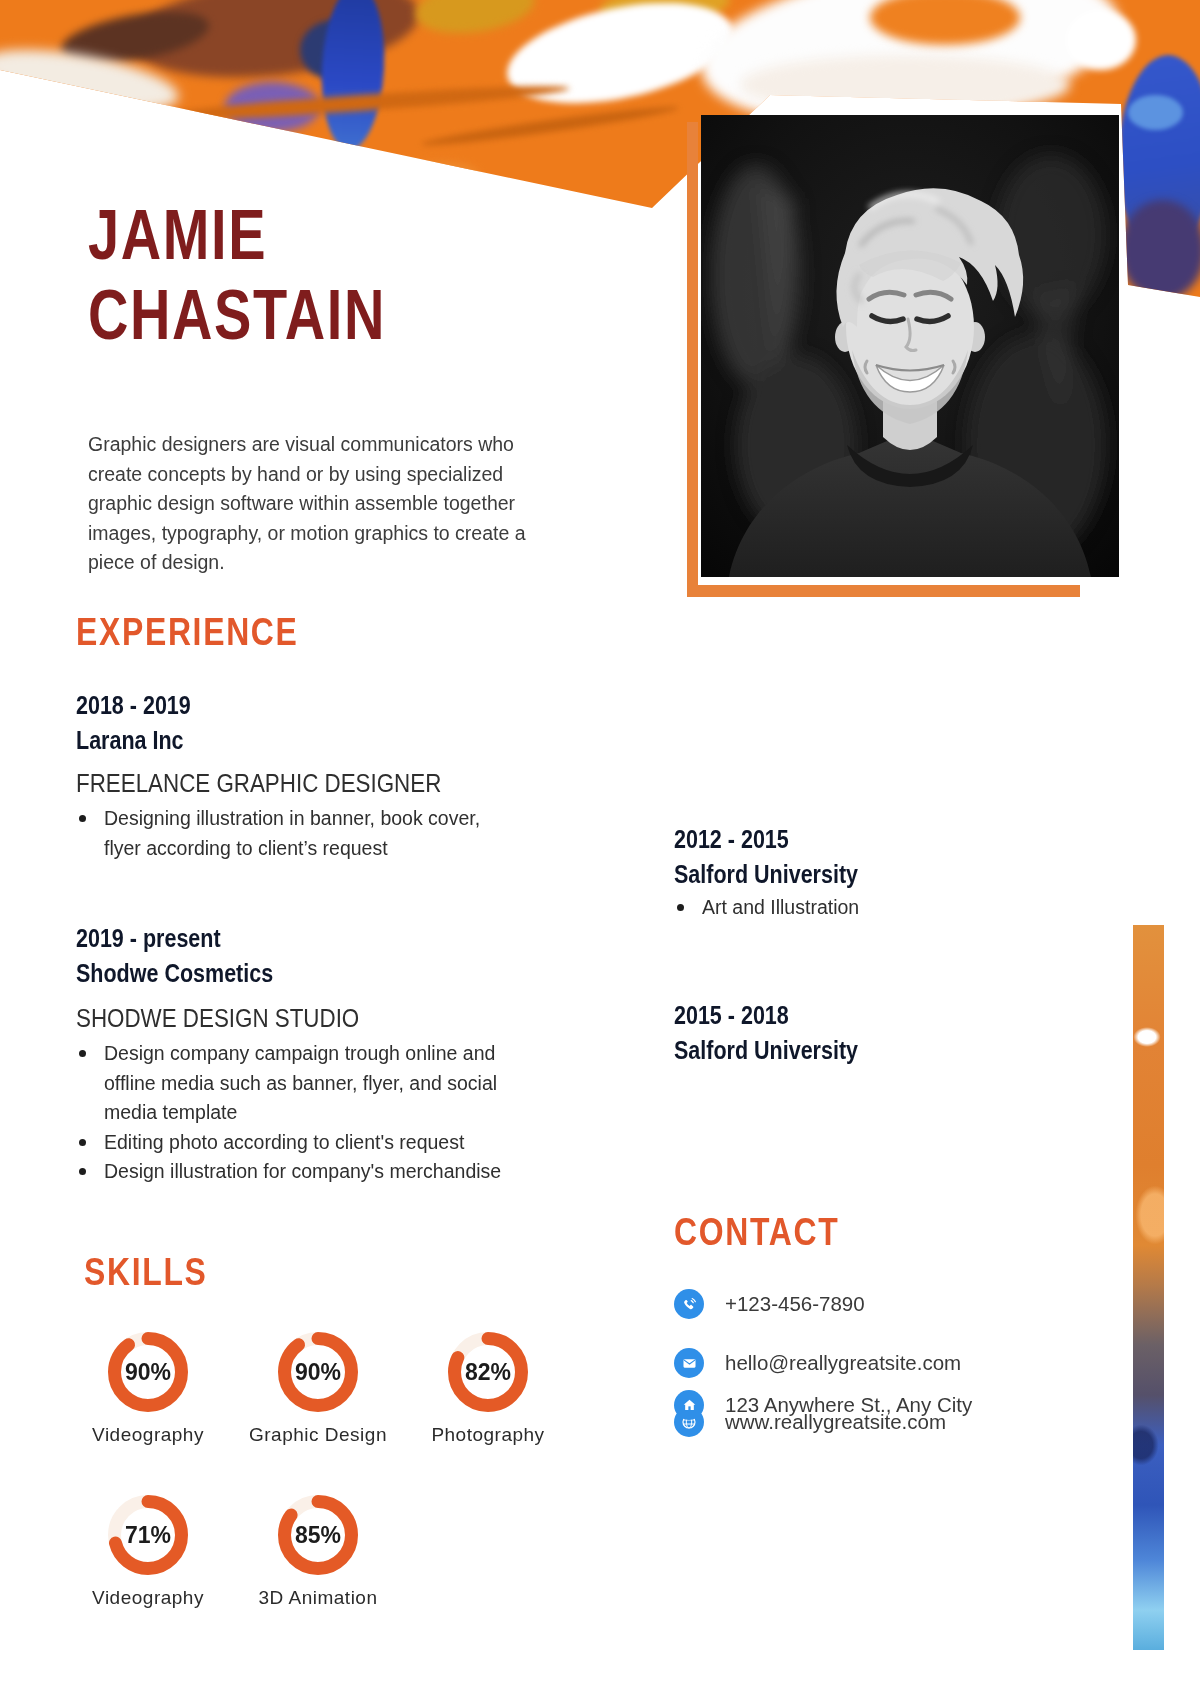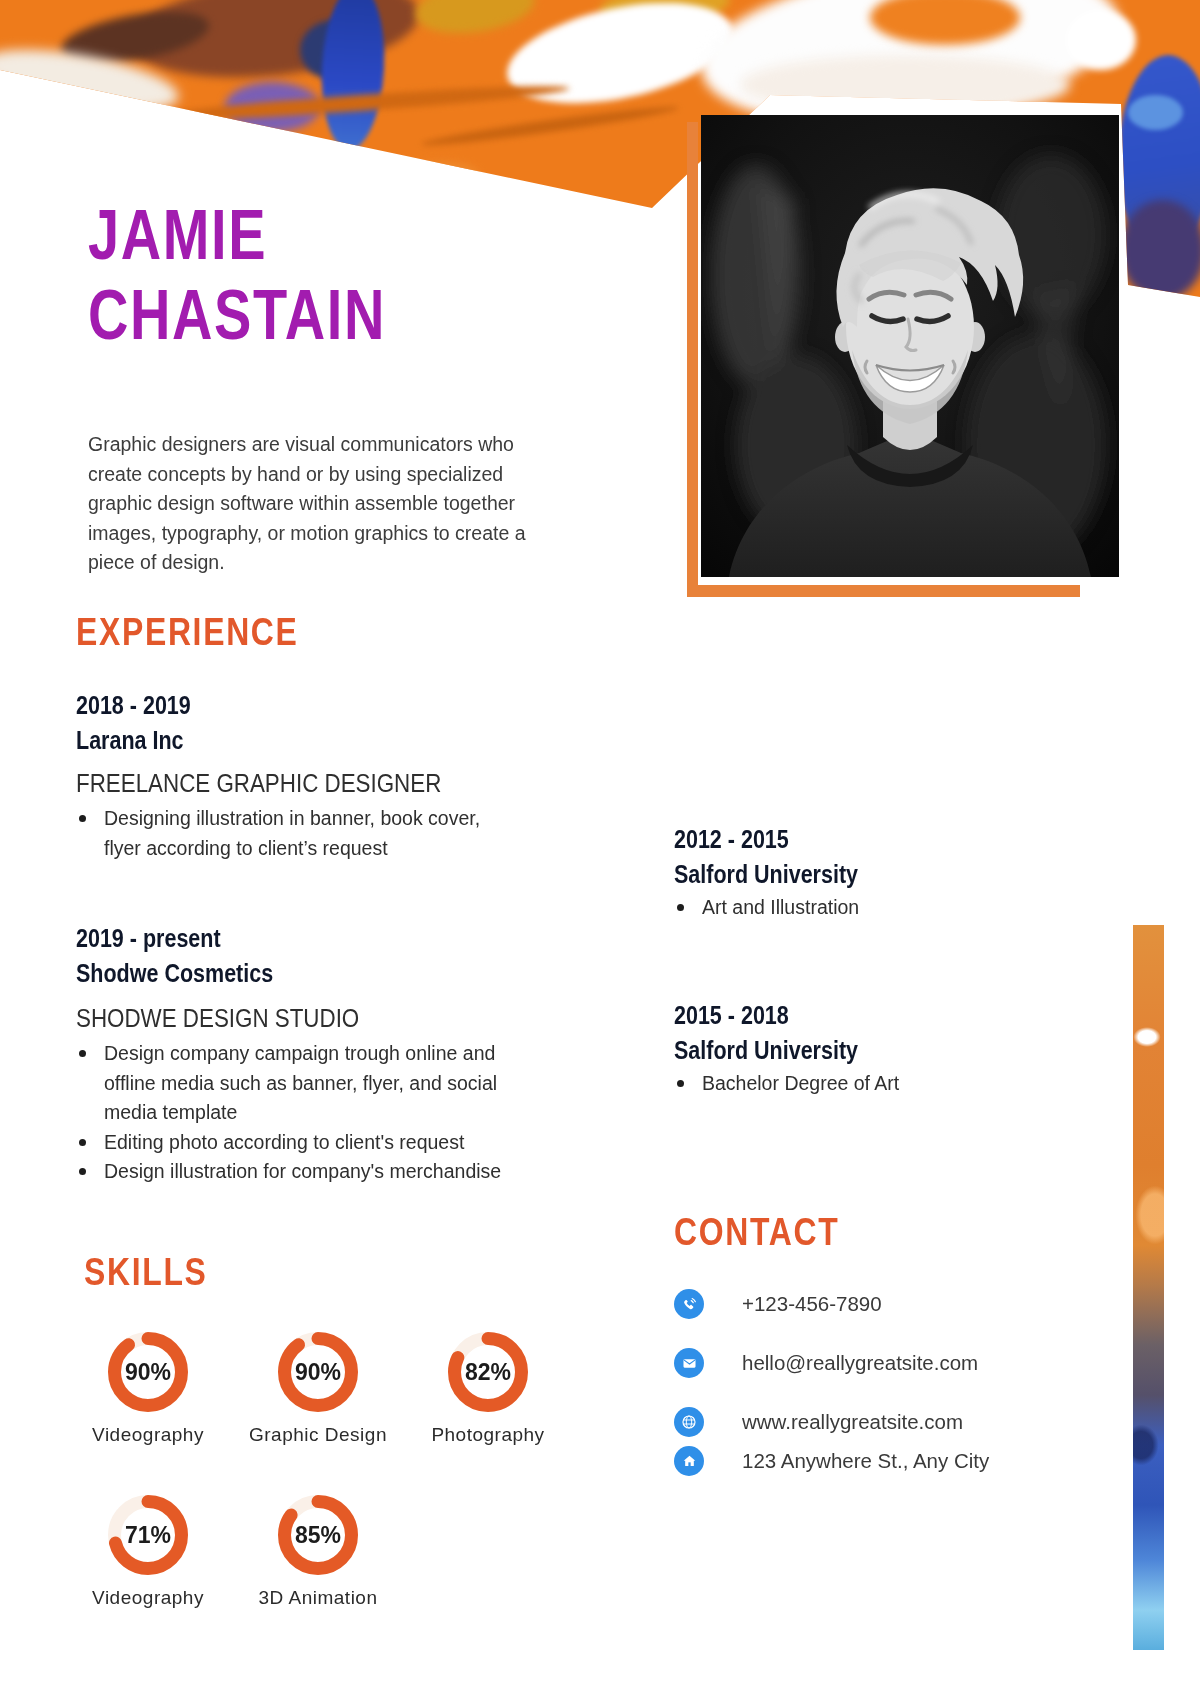--- a/index.html
+++ b/index.html
@@ -52,21 +52,21 @@
   
   .frame-vbar{position:absolute; left:687px; top:122px; width:11px; height:475px; background:#e8823a;}
   .frame-hbar{position:absolute; left:687px; top:585px; width:393px; height:12px; background:#e8823a;}
   .photo{position:absolute; left:701px; top:115px; width:418px; height:462px; z-index:3;}
   .photo svg{display:block;}
   
   .cond80{display:inline-block; transform:scaleX(.80); transform-origin:0 50%;}
   .cond84{display:inline-block; transform:scaleX(.84); transform-origin:0 50%;}
   .cond86{display:inline-block; transform:scaleX(.86); transform-origin:0 50%;}
   .name{position:absolute; left:88px; top:195px; z-index:4; font-size:70px; line-height:80px;
-        font-weight:bold; color:#a21caf; letter-spacing:2px; white-space:nowrap;text-decoration:underline;}
+        font-weight:bold; color:#7f1d1d; letter-spacing:2px; white-space:nowrap;text-decoration:underline;}
   .job-title{position:absolute; left:76px; top:362px; z-index:4; font-size:28px; letter-spacing:3px;
         word-spacing:9px; color:#2f2f2f; white-space:nowrap;}
   .summary{position:absolute; left:76px; top:418px; width:462px; z-index:4;
         font-size:19.5px; line-height:29.5px; color:#3c3c3c;}
   .sec-h{position:absolute; z-index:4; font-size:38px; font-weight:bold; color:#e2582b;
         letter-spacing:2px; white-space:nowrap; line-height:40px;}
   .h-xp {left:76px;  top:612px;}
   .h-sk {left:84px;  top:1252px;}
   .h-edu{left:674px; top:738px;}
   .h-ct {left:674px; top:1212px;}
@@ -93,24 +93,24 @@
   .skill svg{display:block; width:90px; height:90px;}
   .donut-track{fill:none; stroke:#faf0e8; stroke-width:13px;}
   .donut-arc{fill:none; stroke:#e45a26; stroke-width:13px; stroke-linecap:round;
         transform:rotate(-90deg); transform-origin:50% 50%;}
   .pct{position:absolute; left:0; top:0; width:90px; height:90px; display:flex;
         align-items:center; justify-content:center; font-size:23px; font-weight:bold; color:#1c1c1c;}
   .skill-label{position:absolute; left:-55px; top:97px; width:200px; text-align:center;
         font-size:19px; letter-spacing:.5px; color:#2b2b2b;}
   
   .crow{position:absolute; left:674px; z-index:4; display:flex; align-items:center; height:30px;}
-  .c1{top:1289px;} .c2{top:1348px;} .c3{top:1407px;} .c4{top:1446px;}
+  .c1{top:1289px;} .c2{top:1348px;} .c3{top:1407px;} .c4{top:1390px;}
   .cicon{width:30px; height:30px; border-radius:50%; background:#2f8fe8; flex:0 0 30px;
         display:flex; align-items:center; justify-content:center;}
-  .ctext{margin-left:38px; font-size:20.5px; color:#3a3a3a; white-space:nowrap;}
+  .ctext{margin-left:21px; font-size:20.5px; color:#3a3a3a; white-space:nowrap;}
 </style>
 </head>
 <body>
 
 <div class="page">
 
   <div class="banner">
     <span class="blob b1"></span>
     <span class="blob b2"></span>
     <span class="blob b3"></span>
@@ -269,23 +269,20 @@
     <span class="cond86">Salford University</span>
   </div>
   <ul class="blist l3">
     <li>Art and Illustration</li>
   </ul>
 
   <div class="entry-head ed2">
     <span class="cond86">2015 - 2018</span><br>
     <span class="cond86">Salford University</span>
   </div>
-  <ul class="blist l4">
-    <li>Bachelor Degree of Art</li>
-  </ul>
 
   <div class="sec-h h-ct"><span class="cond84">CONTACT</span></div>
 
   <div class="crow c1">
     <span class="cicon">
       <svg viewBox="0 0 24 24" width="17" height="17">
         <path fill="#fff" d="M7.1 4.9l2 2c.5.5.5 1.2.1 1.7L8 9.9c.8 1.6 2.5 3.3 4.1 4.1l1.3-1.2c.5-.4 1.2-.4 1.7.1l2 2c.5.5.5 1.3 0 1.8l-1 1c-.9.9-2.2 1.1-3.4.5-3.3-1.7-6.2-4.6-7.9-7.9-.6-1.2-.4-2.5.5-3.4l1-1c.5-.5 1.3-.5 1.8 0z"></path>
         <path fill="none" stroke="#fff" stroke-width="1.7" stroke-linecap="round" d="M14.4 6.6a5.3 5.3 0 0 1 2.9 2.9"></path>
         <path fill="none" stroke="#fff" stroke-width="1.7" stroke-linecap="round" d="M15.8 3.6a8.8 8.8 0 0 1 4.5 4.5"></path>
       </svg>

